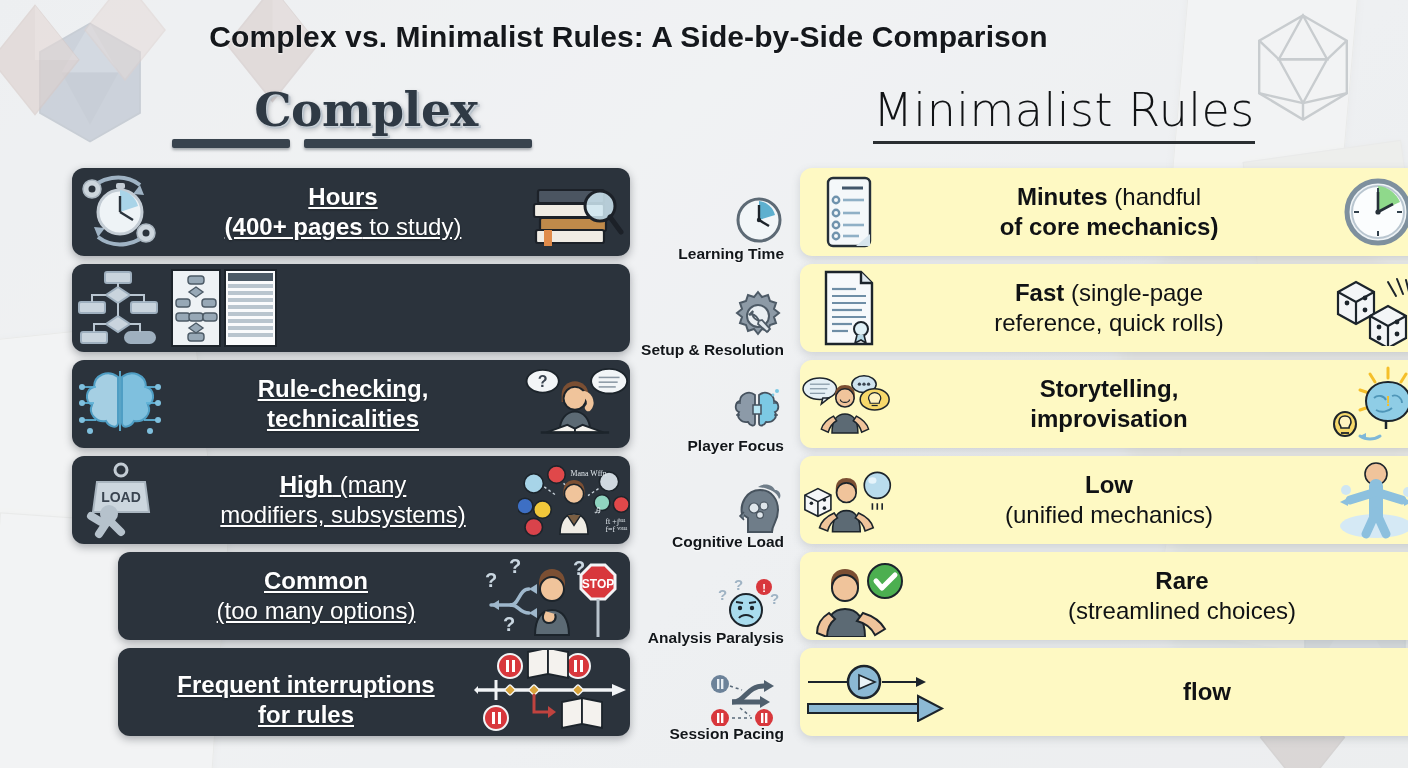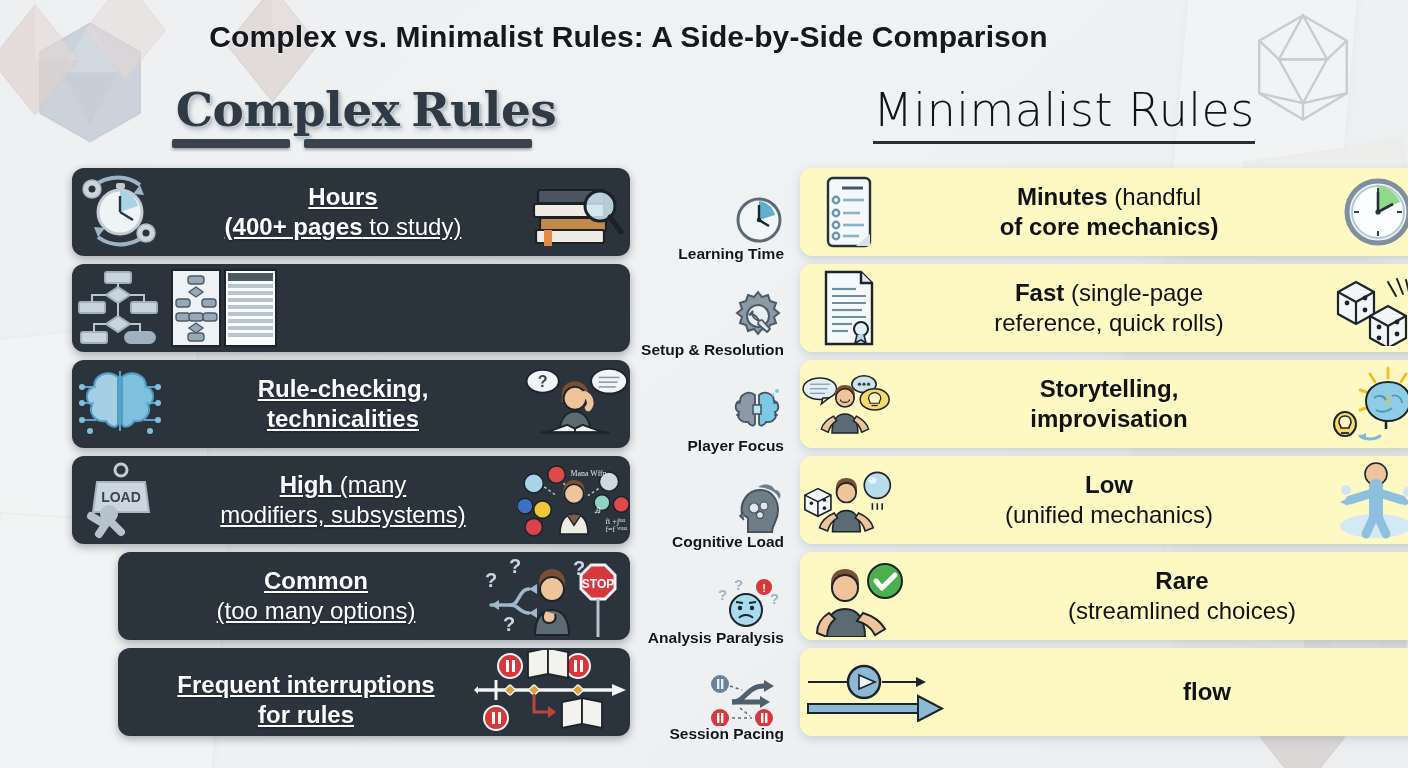--- a/index.html
+++ b/index.html
@@ -138,21 +138,20 @@
   <div class="blob" style="left:1170px;top:470px;width:260px;height:260px;background:#cfd7d1;opacity:.45;"></div>
   <div class="veil"></div>
 </div>
 
 <div class="title">Complex vs. Minimalist Rules: A Side-by-Side Comparison</div>
 
 <div class="col-head left">
   <div class="head-complex">
     <div class="head-complex-rules">
       <span class="u1">Complex</span>
-      <span class="u2">Rules</span>
     </div>
   </div>
   <div class="head-underlines">
     <div class="ul-a"></div>
       <div class="ul-b"></div>
   </div>
 </div>
 
 <div class="col-head right">
   <div class="head-minimal">Minimalist Rules</div>

